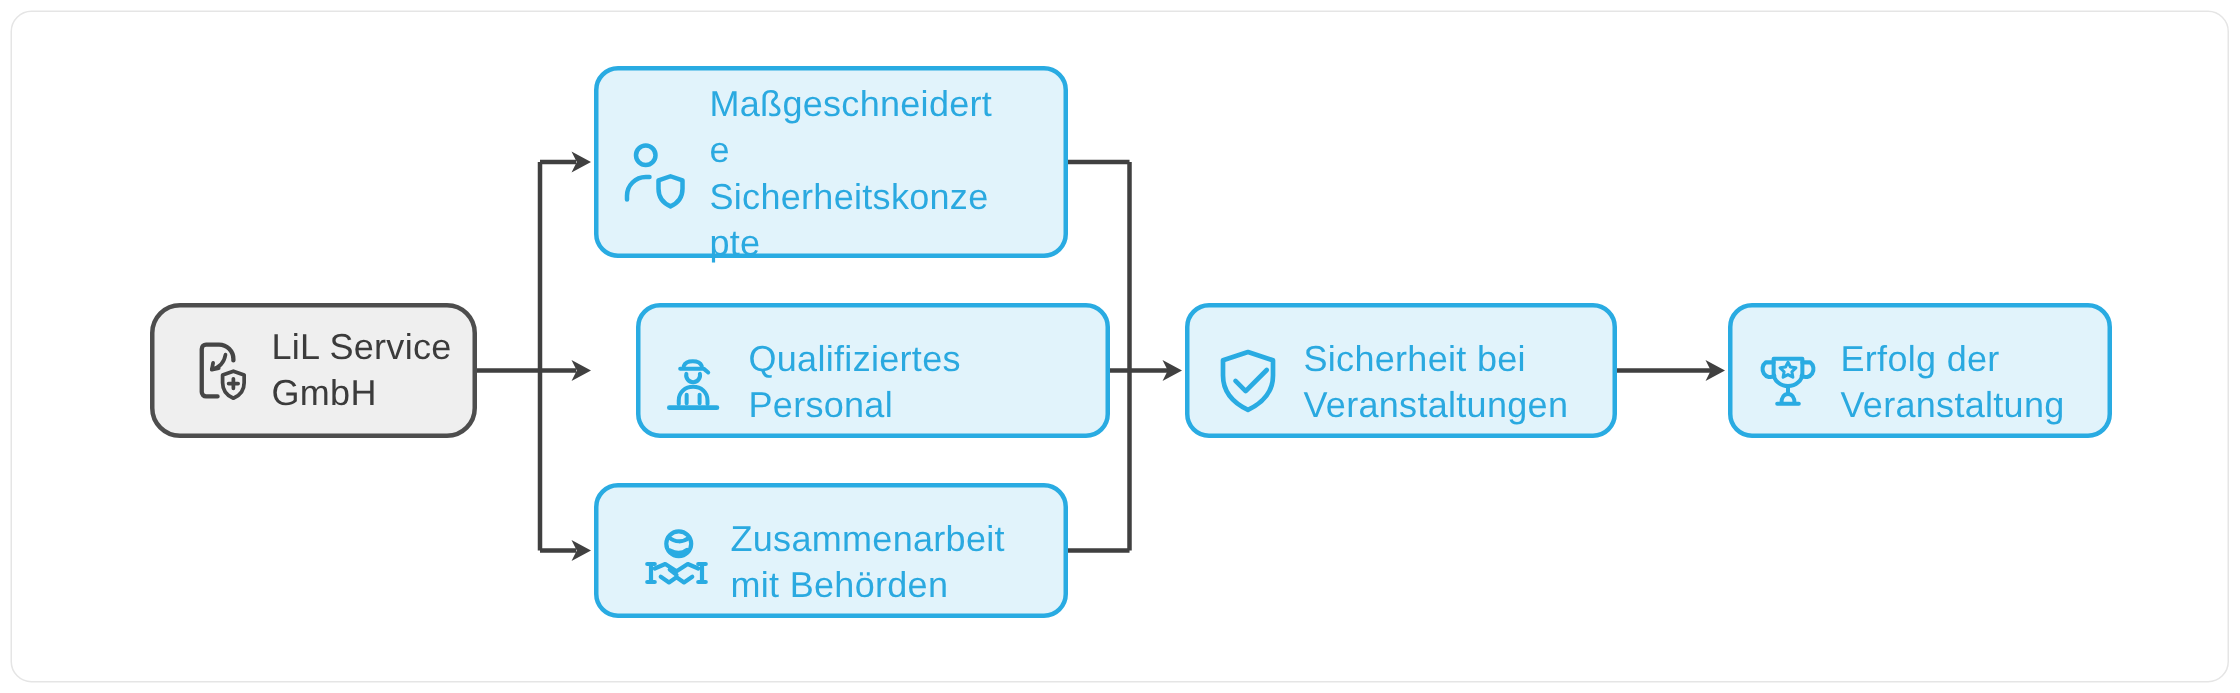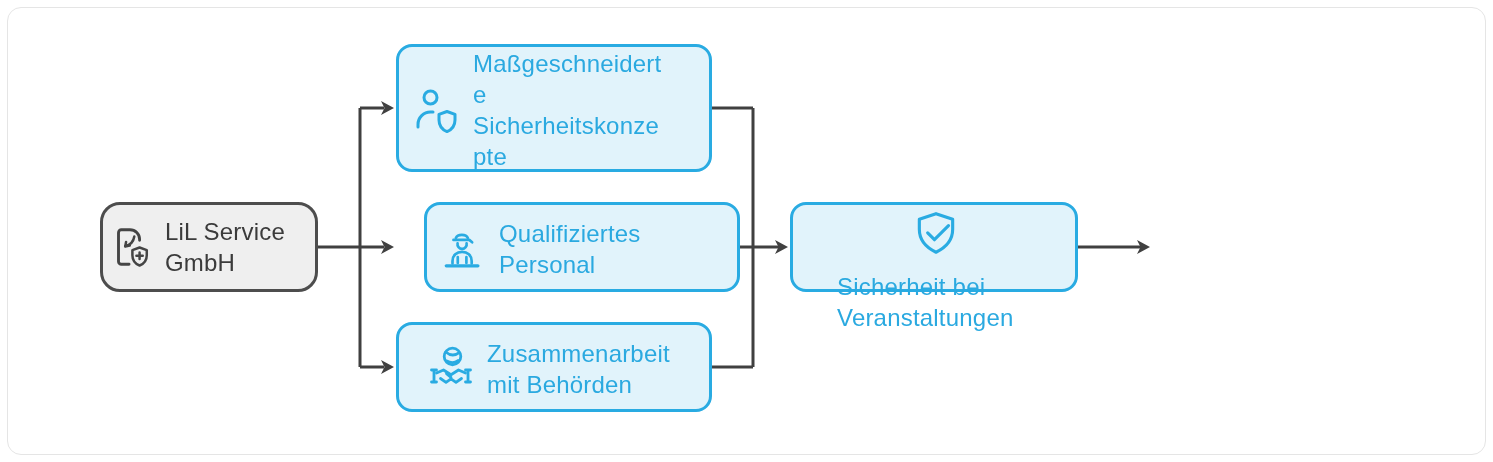--- a/index.html
+++ b/index.html
@@ -28,40 +28,40 @@
     font-size:24px;line-height:1.3;
     letter-spacing:0.2px;
   }
   .node .icon{flex:0 0 auto;display:flex;align-items:center;justify-content:center;}
   .node .icon svg{display:block;}
   .node.blue{
     background:var(--blue-fill,#e1f3fb);
     border:3px solid var(--blue-border,#29abe2);
     border-radius:16px;
     color:var(--blue-text,#2aa9e0);
-    padding:4px 10px 0 14px;
+    padding:16px 10px 0 14px;
   }
   .node.blue .icon{color:var(--blue-border,#29abe2);}
   .node.gray{
     background:var(--gray-fill,#efefef);
     border:3px solid var(--gray-border,#4d4d4d);
     border-radius:20px;
     color:var(--gray-text,#3b3b3b);
-    padding:0 10px 0 4px;
+    padding:0 10px 0 20px;
   }
   .node.gray .icon{color:var(--icon-gray,#454545);}
   .node .label{display:block;overflow-wrap:break-word;word-break:normal;}
   .node.blue .label{max-width:198px;}
   .node.gray .label{max-width:136px;}
 
   .n-company    {left:100px;top:202px;width:218px;height:90px;}
   .n-concepts   {left:396px;top:44px; width:316px;height:128px;}
   .n-personnel  {left:396px;top:202px;width:316px;height:90px;margin-left:28px;}
   .n-cooperation{left:396px;top:322px;width:316px;height:90px;justify-content:center;}
-  .n-security   {left:790px;top:202px;width:288px;height:90px;flex-direction:column;}
+  .n-security   {left:790px;top:202px;width:288px;height:90px;}
   .n-success    {left:1152px;top:202px;width:256px;height:90px;}
 </style>
 </head>
 <body>
 
 <div class="canvas">
 
   <svg class="connectors" width="1493" height="462" viewBox="0 0 1493 462">
     <path class="edge" d="M318,247 H384
              M360,108 V367
@@ -136,15 +136,29 @@
   <div class="node blue n-security">
     <span class="icon">
       <svg width="50" height="50" viewBox="0 0 48 48" fill="none" stroke="currentColor" stroke-width="3" stroke-linecap="round" stroke-linejoin="round">
         <path d="M24,4.5 L40,9.8 v9.7 c0,10.5 -6.5,17.5 -16,22 c-9.5,-4.5 -16,-11.5 -16,-22 V9.8 Z"></path>
         <path d="M16,23 l6.5,6.5 L36,16"></path>
       </svg>
     </span>
     <span class="label">Sicherheit bei Veranstaltungen</span>
   </div>
 
+  <div class="node blue n-success">
+    <span class="icon">
+      <svg width="46" height="46" viewBox="0 0 48 48" fill="none" stroke="currentColor" stroke-width="2.8" stroke-linecap="round" stroke-linejoin="round">
+        <path d="M14,7.5 h20 v10 a10,9 0 0 1 -20,0 z"></path>
+        <path d="M14,10 h-5.5 a5.2,5.6 0 0 0 6,9.2"></path>
+        <path d="M34,10 h5.5 a5.2,5.6 0 0 1 -6,9.2"></path>
+        <path d="M24,27 v5"></path>
+        <path d="M19.5,38 c0,-3.5 1.8,-6 4.5,-6 s4.5,2.5 4.5,6"></path>
+        <path d="M16.5,38.8 h15"></path>
+        <path d="M24,9.8 l1.7,3.4 3.8,0.6 -2.8,2.7 0.7,3.8 -3.4,-1.8 -3.4,1.8 0.7,-3.8 -2.8,-2.7 3.8,-0.6 z" stroke-width="2.1"></path>
+      </svg>
+    </span>
+    <span class="label">Erfolg der Veranstaltung</span>
+  </div>
 
   <div class="frame"></div>
 </div>
 
 </body></html>

